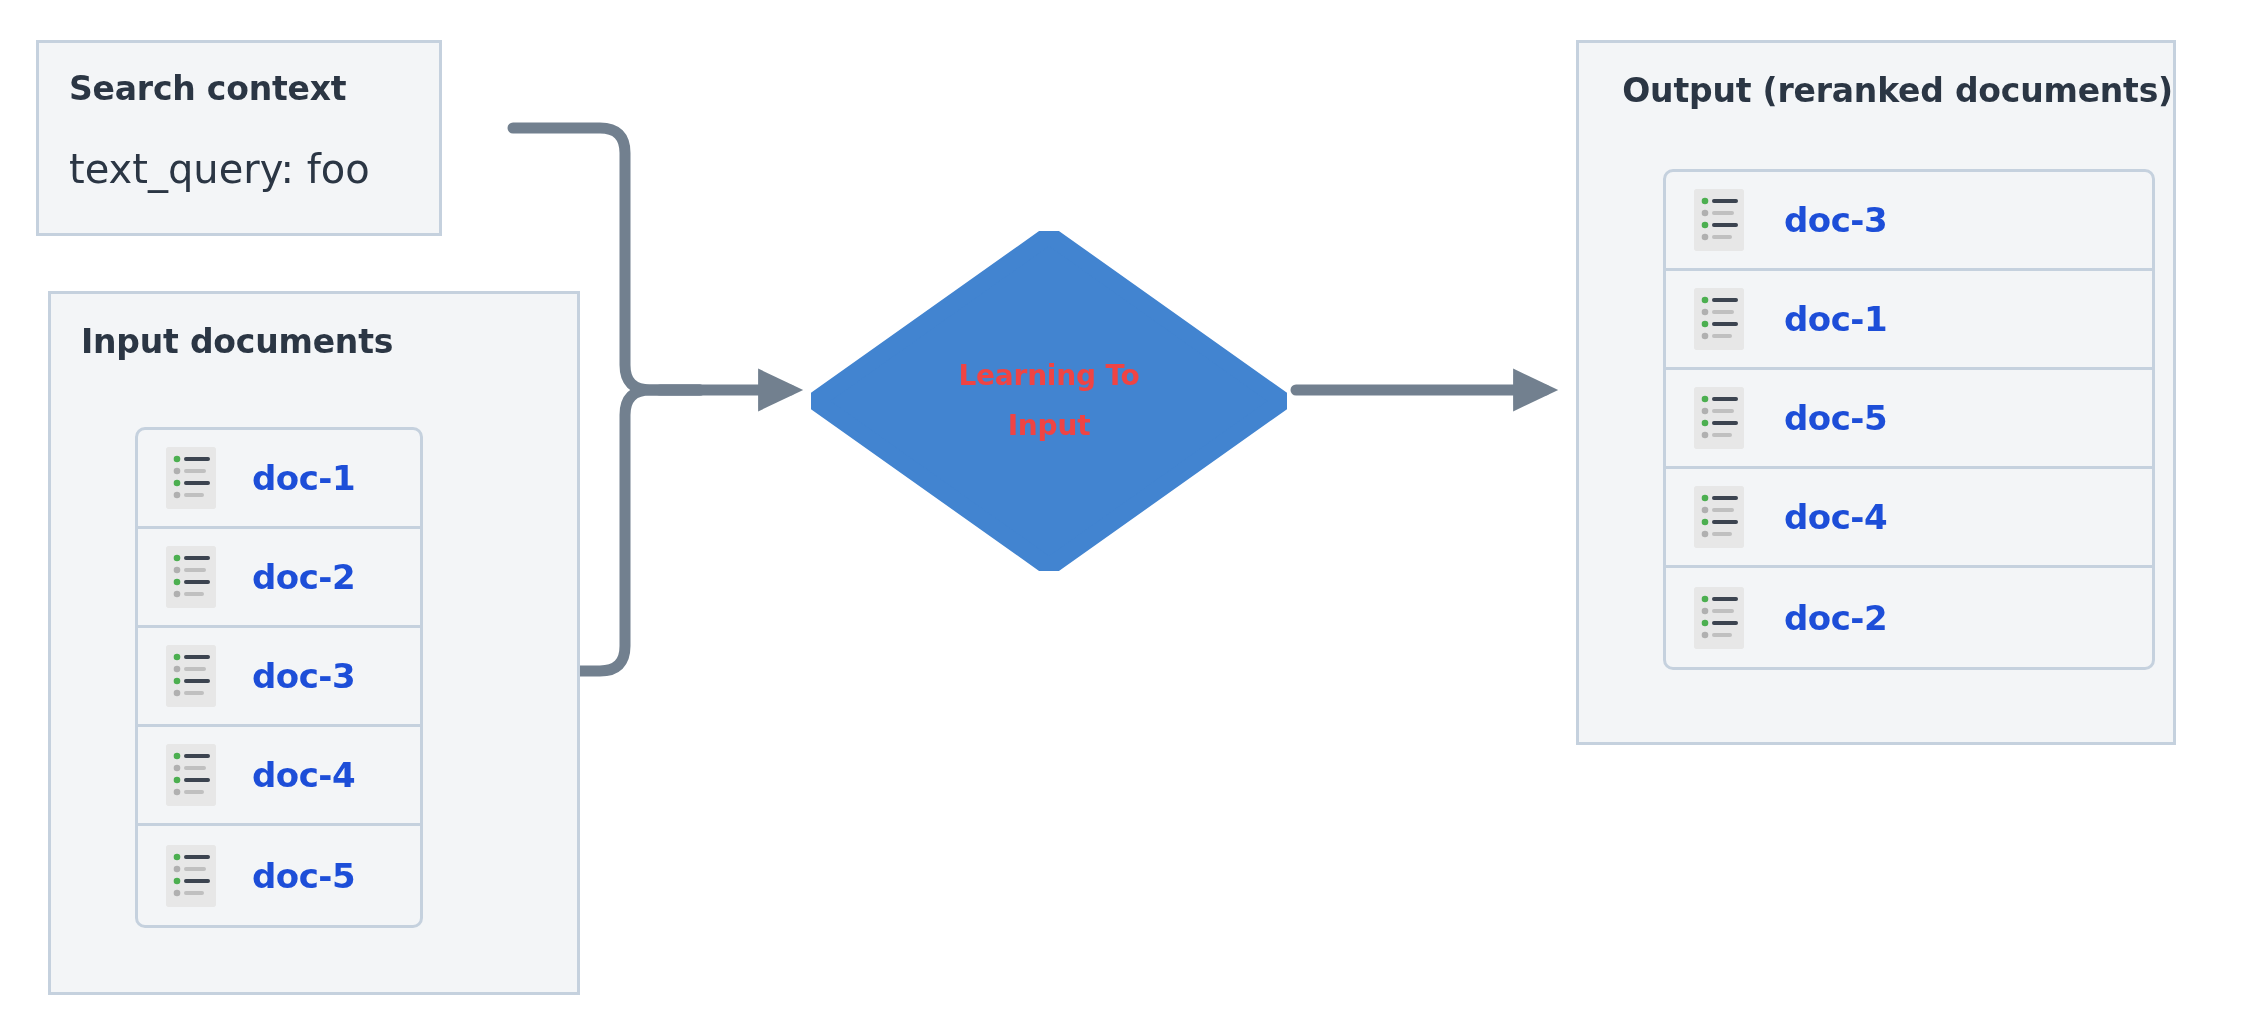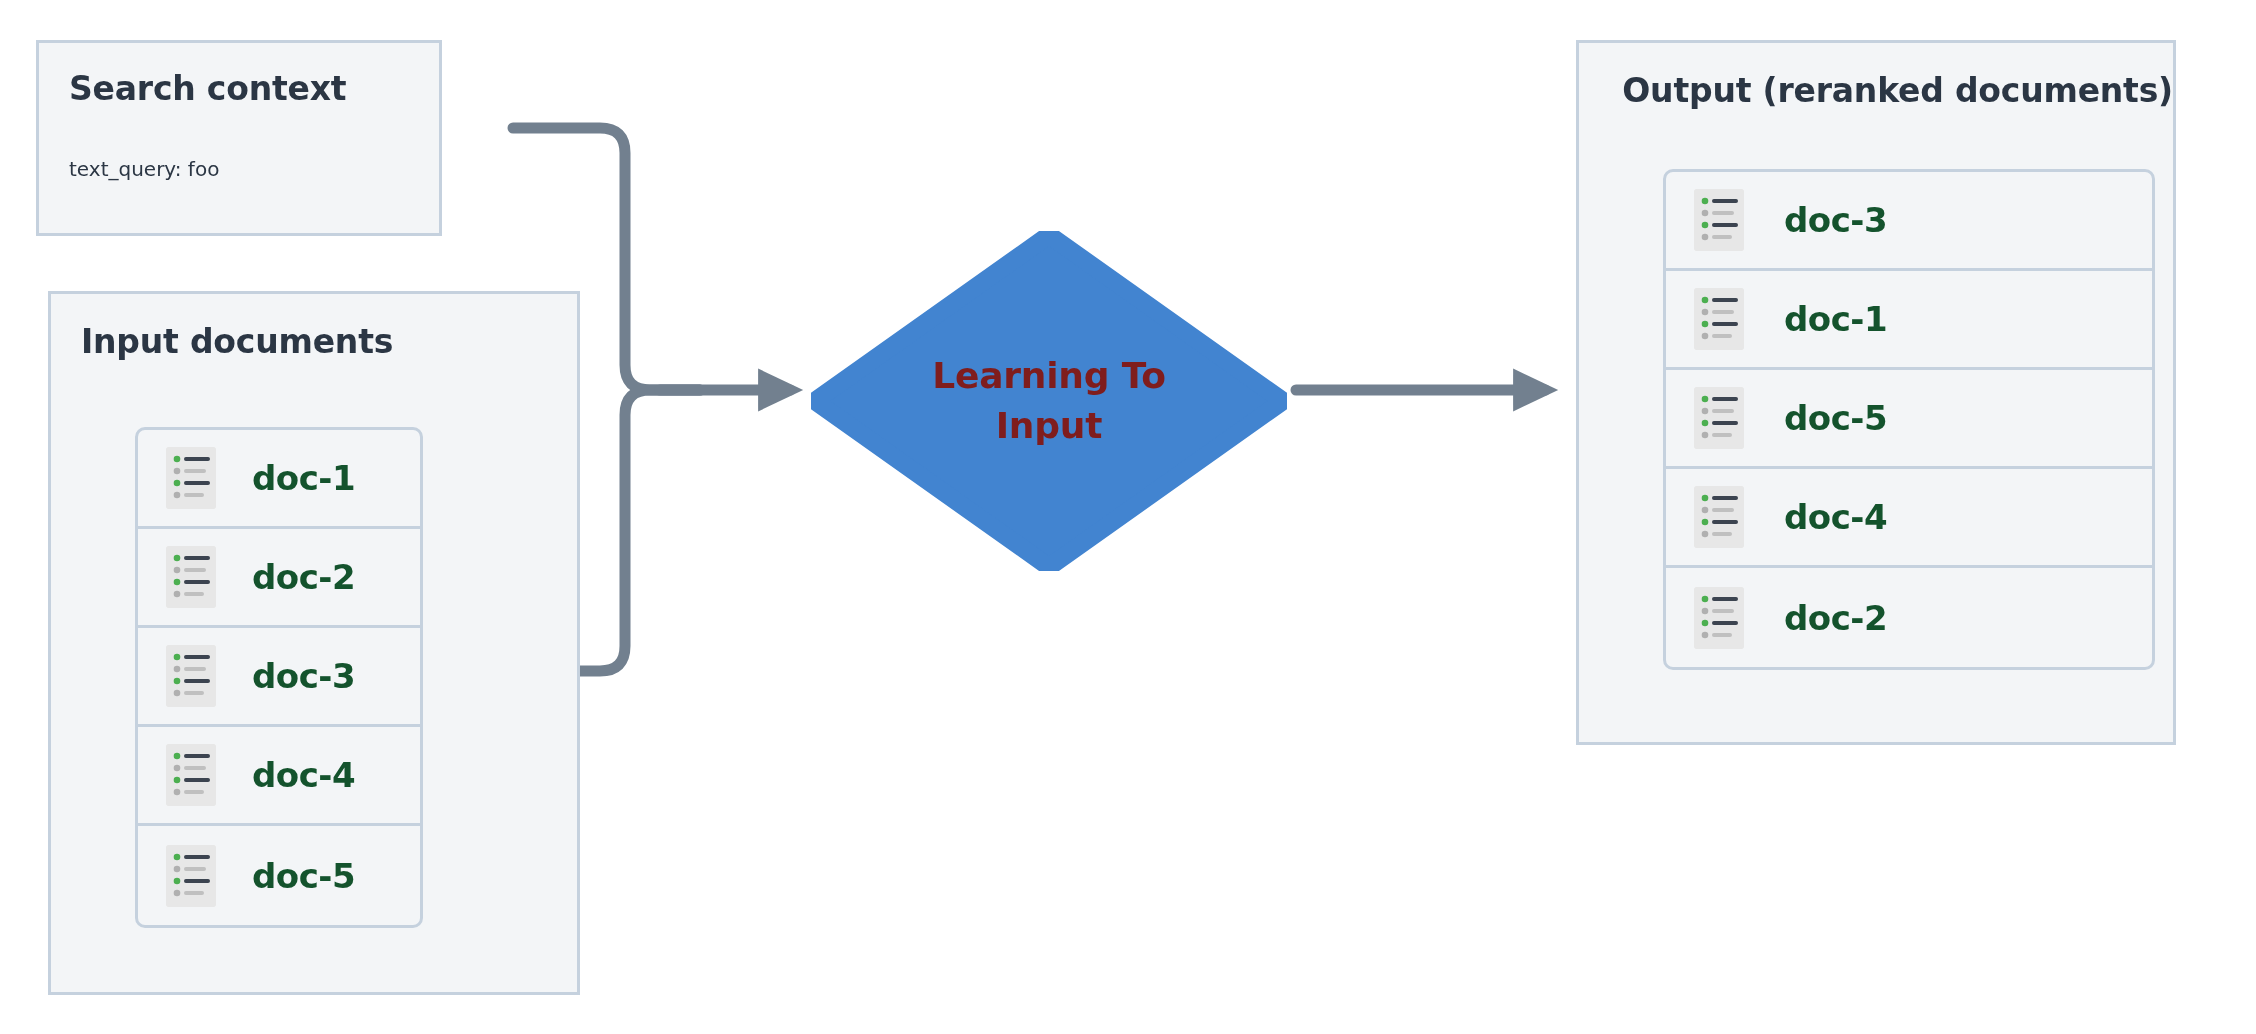--- a/index.html
+++ b/index.html
@@ -41,21 +41,21 @@
 
   
   #search-context {
     left: 36px;
     top: 40px;
     width: 406px;
     height: 196px;
     padding: 26px 30px 0 30px;
   }
   #search-context .panel-title { font-size: 33px; line-height: 40px; }
-  #search-context .panel-sub   { font-size: 20px; line-height: 40px; margin-top: 40px; }
+  #search-context .panel-sub   { font-size: 40px; line-height: 40px; margin-top: 40px; }
 
   
   #input-documents {
     left: 48px;
     top: 291px;
     width: 532px;
     height: 704px;
     padding: 28px 0 0 0;
   }
   #input-documents .panel-title {
@@ -106,21 +106,21 @@
     height: 62px;
     background: #e7e7e7;
     border-radius: 3px;
     flex: 0 0 auto;
     display: block;
   }
   .doc-label {
     margin-left: 36px;
     font-size: 34px;
     font-weight: bold;
-    color: #14532d;
+    color: #1d4ed8;
     letter-spacing: -0.5px;
     white-space: nowrap;
   }
   #output-doc-list .doc-label { margin-left: 40px; }
 
   
   #ltr-node {
     position: absolute;
     left: 811px;
     top: 231px;
@@ -132,22 +132,22 @@
     inset: 0;
     display: block;
   }
   #ltr-node .diamond-label {
     position: absolute;
     inset: 0;
     display: flex;
     flex-direction: column;
     align-items: center;
     justify-content: center;
-    color: #7f1d1d;
-    font-size: 36px;
+    color: #ef4444;
+    font-size: 28px;
     font-weight: bold;
     line-height: 50px;
     text-align: center;
     letter-spacing: -0.2px;
     pointer-events: none;
   }
 
   
   #connectors {
     position: absolute;

